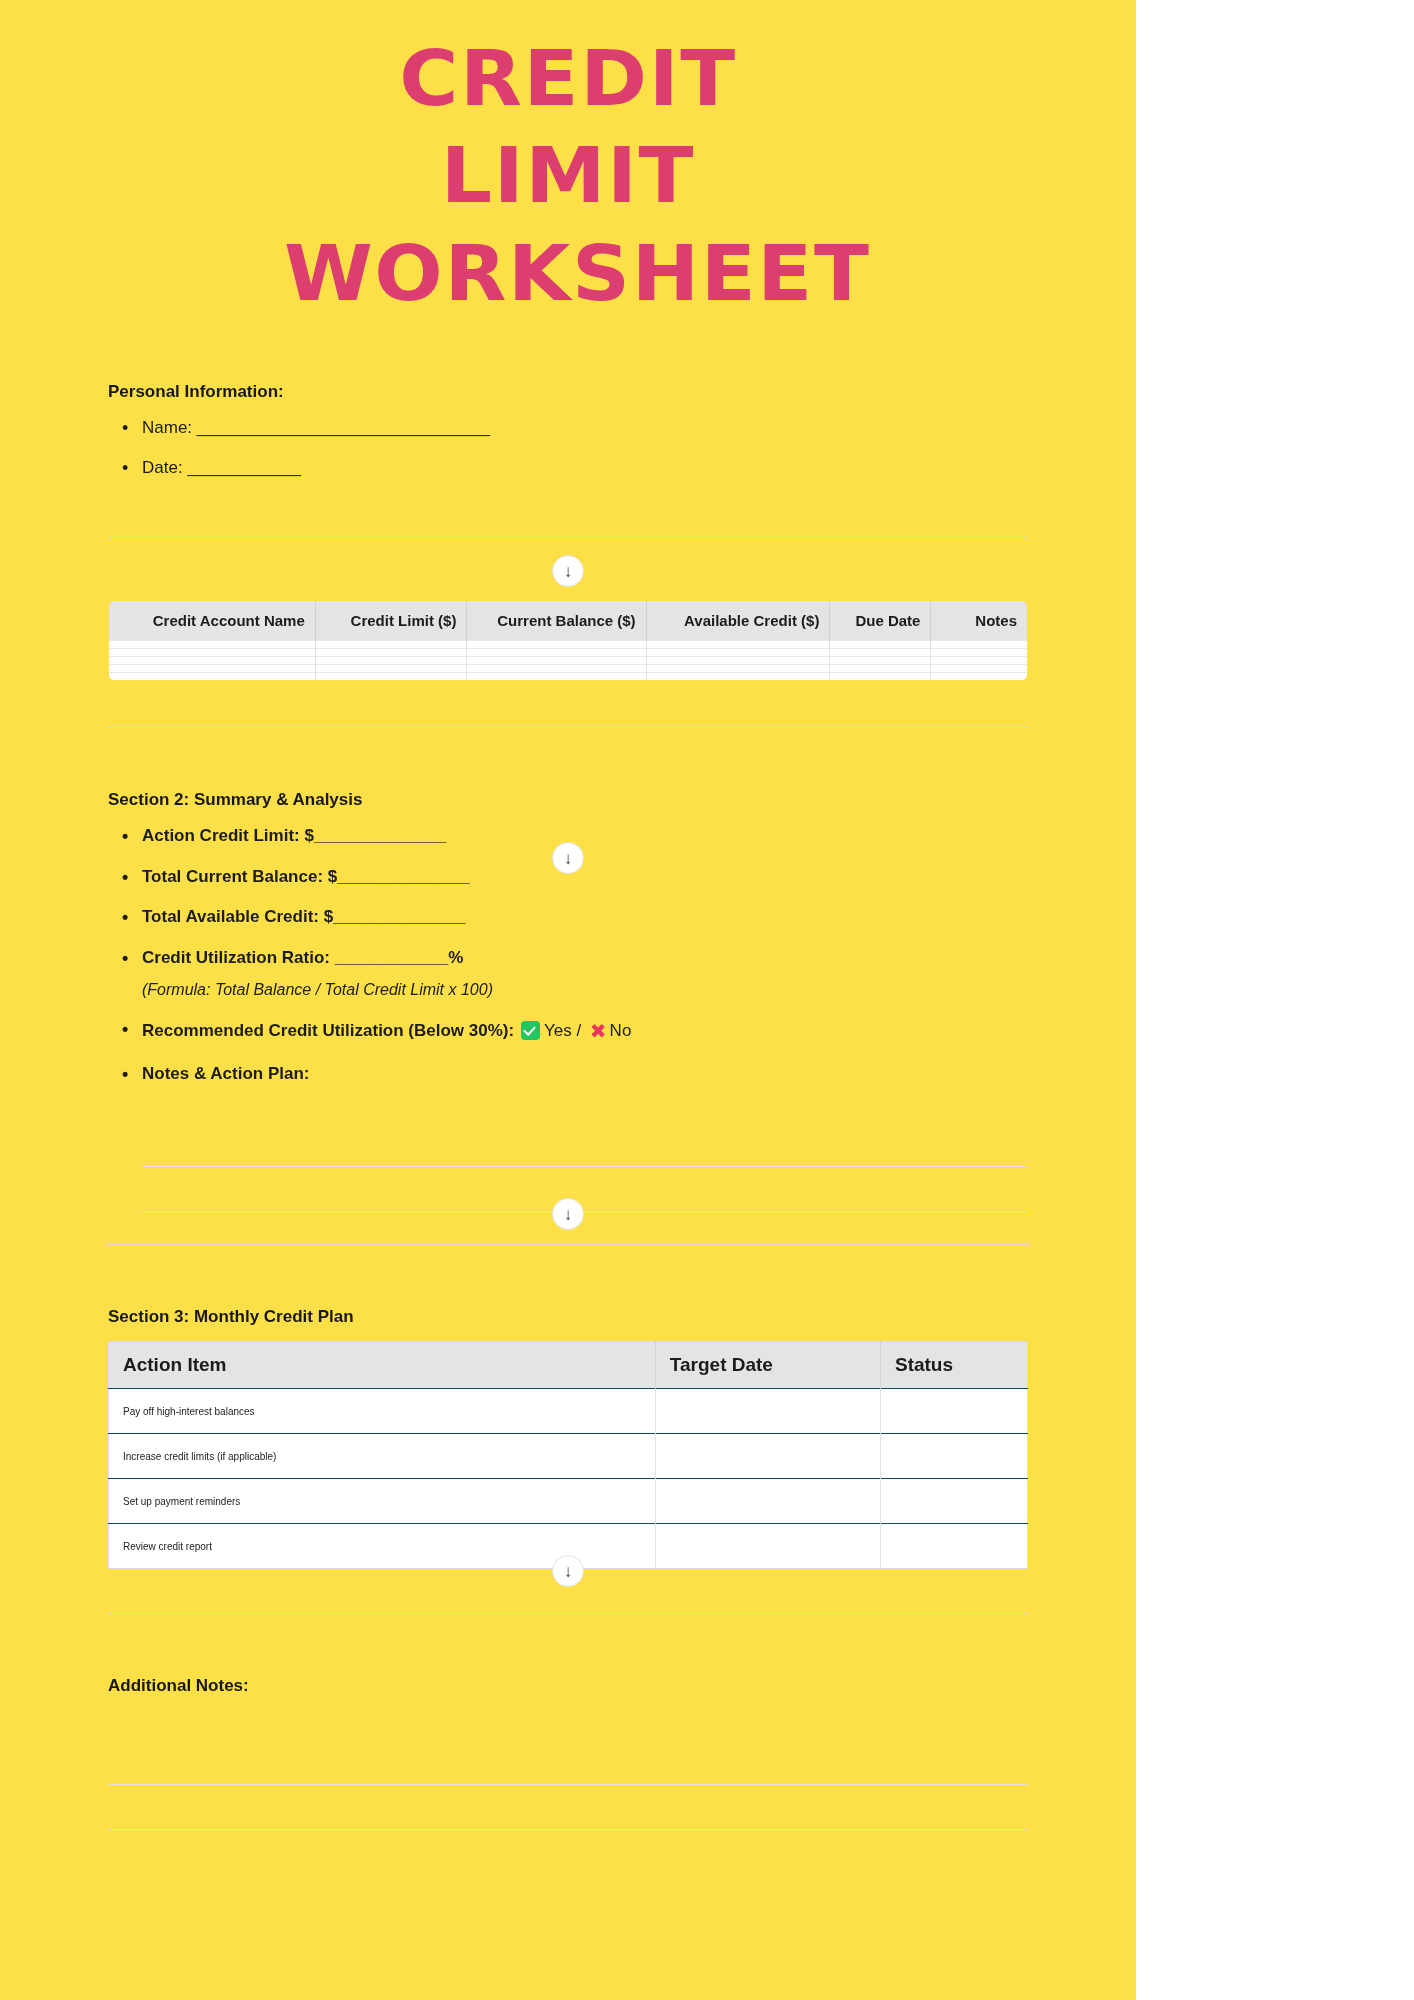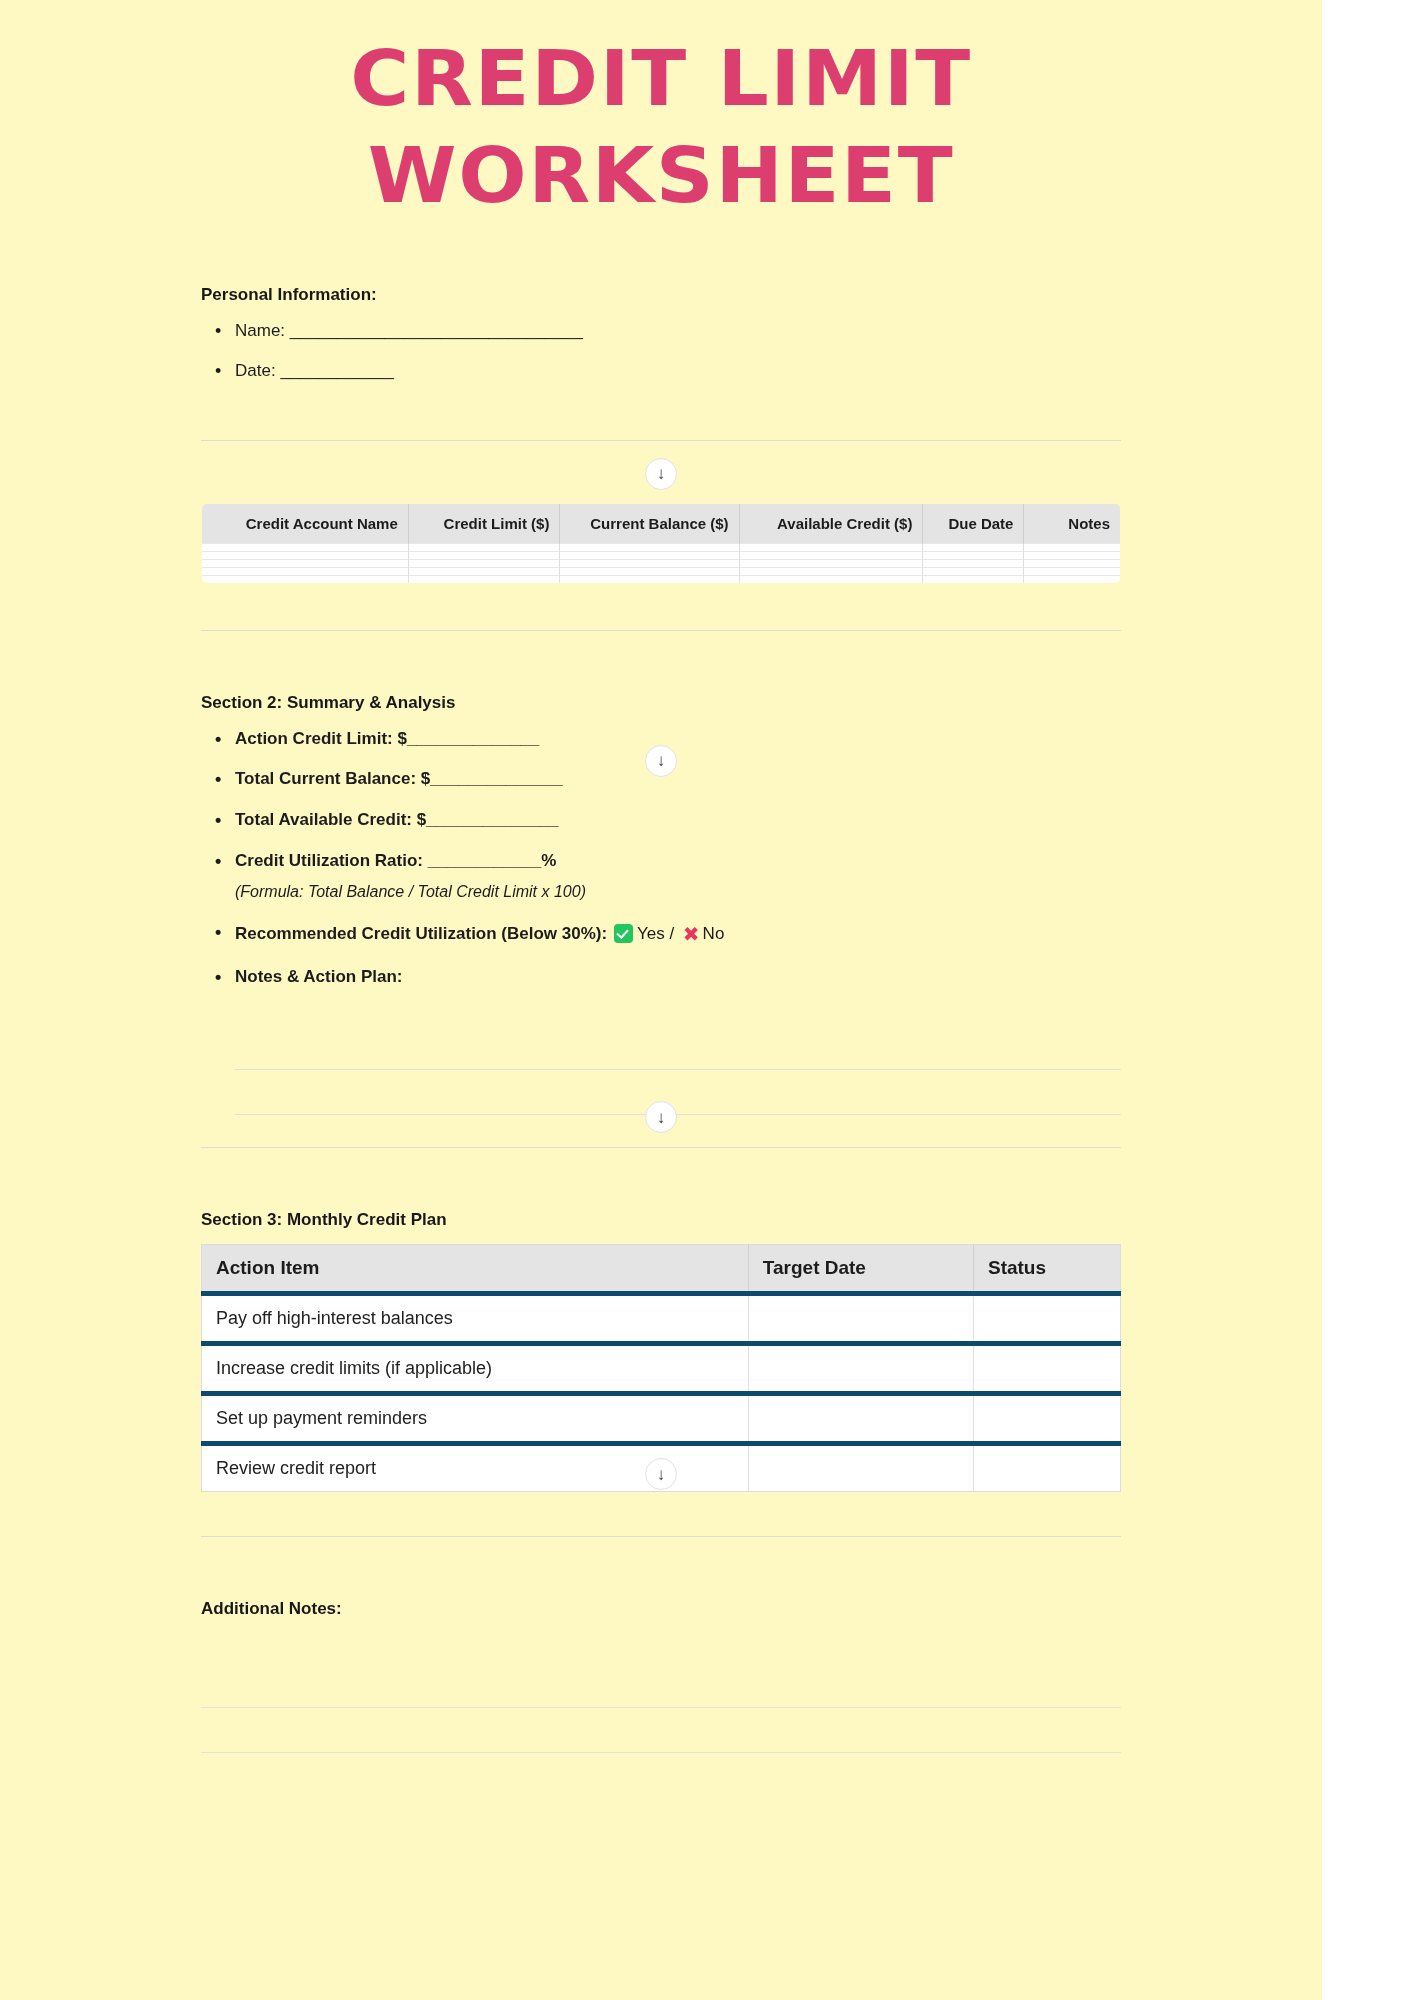--- a/index.html
+++ b/index.html
@@ -10,23 +10,23 @@
   body {
     width: 1414px;
     height: 2000px;
     font-family: "Liberation Sans", sans-serif;
     color: #1a1a1a;
     position: relative;
     overflow: hidden;
   }
 
   .page {
-    width: 1322px;
+    width: 1136px;
     min-height: 2000px;
-    background: #fef9c3;
+    background: #fde047;
     position: relative;
   }
 
   
   .doc-title {
     text-align: center;
     color: #dd3e70;
     font-family: "DejaVu Sans", sans-serif;
     font-weight: 700;
     font-size: 76px;
@@ -178,24 +178,24 @@
     background: #e4e4e4;
     font-size: 19px;
     font-weight: 700;
     color: #1c1c1c;
     padding: 12px 14px;
     border-right: 1px solid #d2d2d2;
     text-align: left;
   }
   table.plan thead th:last-child { border-right: none; }
   table.plan tbody td {
-    font-size: 18px;
+    font-size: 10px;
     color: #222;
     padding: 12px 14px;
-    border-top: 5px solid #0c4a6e;
+    border-top: 1px solid #0c4a6e;
     border-right: 1px solid #e2e2e2;
     background: #ffffff;
     height: 20px;
   }
   table.plan tbody td:last-child { border-right: none; }
 
   
   .write-lines {
     margin-top: 36px;
     padding-left: 34px;

